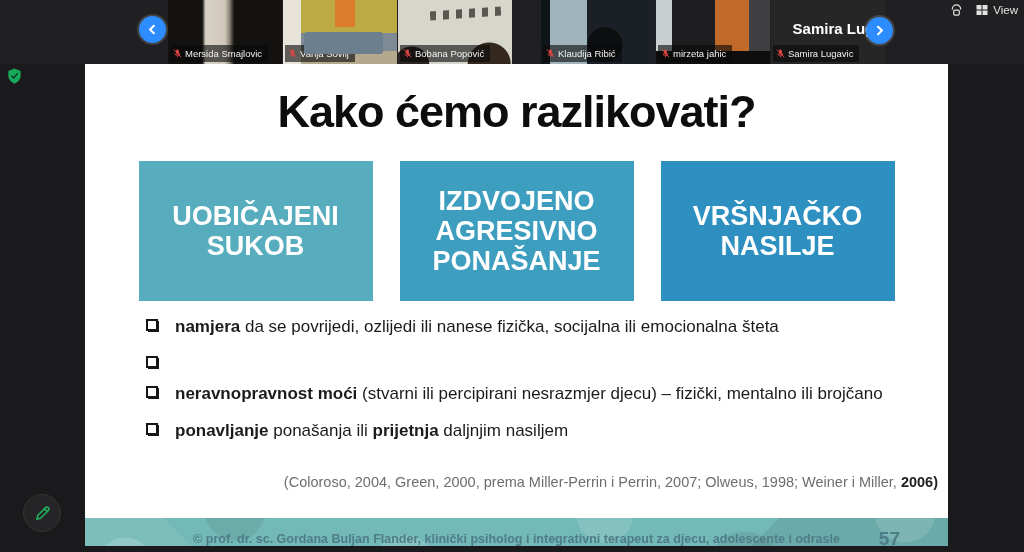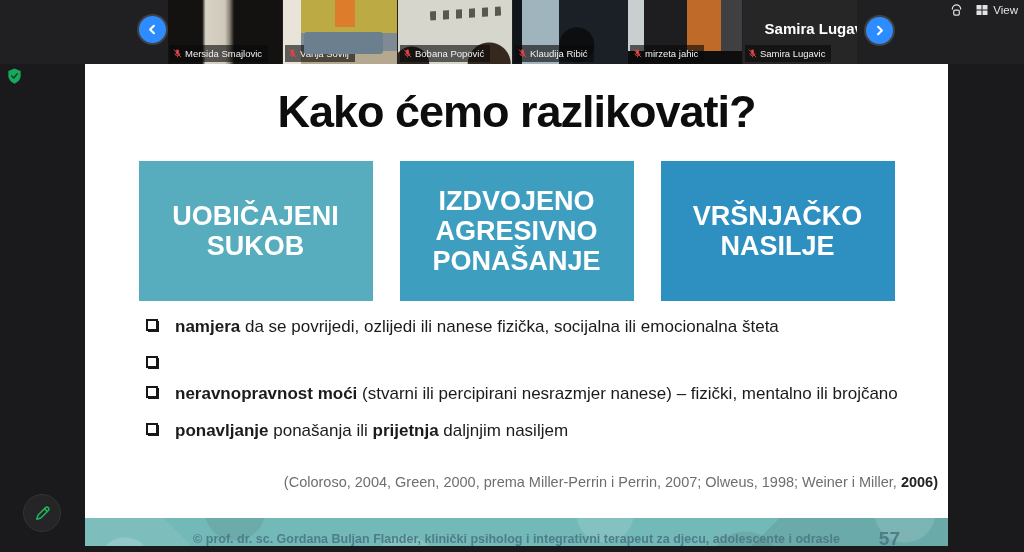--- a/index.html
+++ b/index.html
@@ -9,21 +9,21 @@
   
   .filmstrip { position:absolute; left:0; top:0; width:1024px; height:64px; background:#202022; }
   .tiles { position:absolute; left:168px; top:0; height:64px; display:flex; gap:1px; }
   .tile { position:relative; width:114px; height:64px; overflow:hidden; background:#262626; }
   .t1 { background:linear-gradient(90deg,#141210 0%,#141210 30%,#d8d2c6 33%,#cfc8ba 50%,#8a8378 54%,#141210 58%,#141210 100%); }
   .t2 { background:linear-gradient(90deg,#e9e4da 0 16%,rgba(0,0,0,0) 16%),linear-gradient(180deg,#bcab44 0 52%,#7e8b94 52% 80%,#b4a98e 80% 100%); }
   .t2::before { content:""; position:absolute; left:46%; top:0; width:17%; height:42%; background:#dd7d2b; }
   .t2::after { content:""; position:absolute; left:18%; bottom:10px; width:70%; height:22px; background:#6b7f8e; border-radius:3px; }
   .t3 { background:radial-gradient(circle at 12% 100%,#2c2622 17px,rgba(0,0,0,0) 18px),radial-gradient(circle at 80% 100%,#35291f 21px,rgba(0,0,0,0) 22px),linear-gradient(180deg,#d6d6cc 0 100%); }
   .t3::before { content:""; position:absolute; top:9px; left:28%; width:62%; height:9px; transform:rotate(-4deg); background:repeating-linear-gradient(90deg,#5c5650 0 6px,rgba(0,0,0,0) 6px 13px); }
-  .t4 { background:radial-gradient(circle at 56% 70%,#0c0e10 17px,rgba(0,0,0,0) 18px),linear-gradient(90deg,#10151a 0 8%,#9fb4bd 8% 40%,#1a2026 40% 100%); }
+  .t4 { background:radial-gradient(circle at 56% 70%,#0c0e10 17px,rgba(0,0,0,0) 18px),linear-gradient(90deg,#10151a 0 8%,#9fb4bd 8% 40%,#1a2026 40% 100%);margin-left:28px; }
   .t5 { background:linear-gradient(0deg,#0e0e0e 0 20%,rgba(0,0,0,0) 20%),linear-gradient(90deg,#c9cfd1 0 14%,#1e1d20 14% 52%,#c06a2a 52% 82%,#403f41 82% 100%); }
   .t6 { background:#262626;padding-left:20px; }
   .big-name { position:absolute; width:100%; top:20px; text-align:center; color:#fff; font-weight:bold; font-size:15px; }
   .name-tag { position:absolute; left:2px; bottom:2px; display:flex; align-items:center; gap:3px; background:rgba(10,10,10,.62); color:#f2f2f2; font-size:9.5px; line-height:1; padding:3px 6px 3px 3px; white-space:nowrap; max-width:110px; overflow:hidden; }
   .nav-circle { position:absolute; width:27px; height:27px; border-radius:50%; background:#2d8cff; border:none; display:flex; align-items:center; justify-content:center; cursor:pointer; box-shadow:0 0 0 2px rgba(255,255,255,.15); }
   .nav-prev { left:139px; top:16px; }
   .nav-next { left:866px; top:17px; }
   .topright { position:absolute; right:6px; top:4px; display:flex; align-items:flex-start; gap:12px; color:#e3e3e3; font-size:11.5px; }
   .view-btn { display:flex; align-items:center; gap:5px; cursor:pointer; }
 
@@ -195,21 +195,21 @@
     <div class="bullets">
       <div class="bullet-row">
         <span class="bsq"></span>
         <span class="btext"><b>namjera</b><span> da se povrijedi, ozlijedi ili nanese fizička, socijalna ili emocionalna šteta</span></span>
       </div>
       <div class="bullet-row">
         <span class="bsq"></span>
       </div>
       <div class="bullet-row">
         <span class="bsq"></span>
-        <span class="btext"><b>neravnopravnost moći</b><span> (stvarni ili percipirani nesrazmjer nanese) – fizički, mentalno ili brojčano</span></span>
+        <span class="btext"><b>neravnopravnost moći</b><span> (stvarni ili percipirani nesrazmjer djecu) – fizički, mentalno ili brojčano</span></span>
       </div>
       <div class="bullet-row">
         <span class="bsq"></span>
         <span class="btext"><b>ponavljanje</b><span> ponašanja ili </span><b>prijetnja</b><span> daljnjim nasiljem</span></span>
       </div>
     </div>
 
     <div class="citation"><span>(Coloroso, 2004, Green, 2000, prema Miller-Perrin i Perrin, 2007; Olweus, 1998; Weiner i Miller, </span><b>2006)</b></div>
 
     <div class="footer" style="background-color: rgb(115, 185, 184);">

